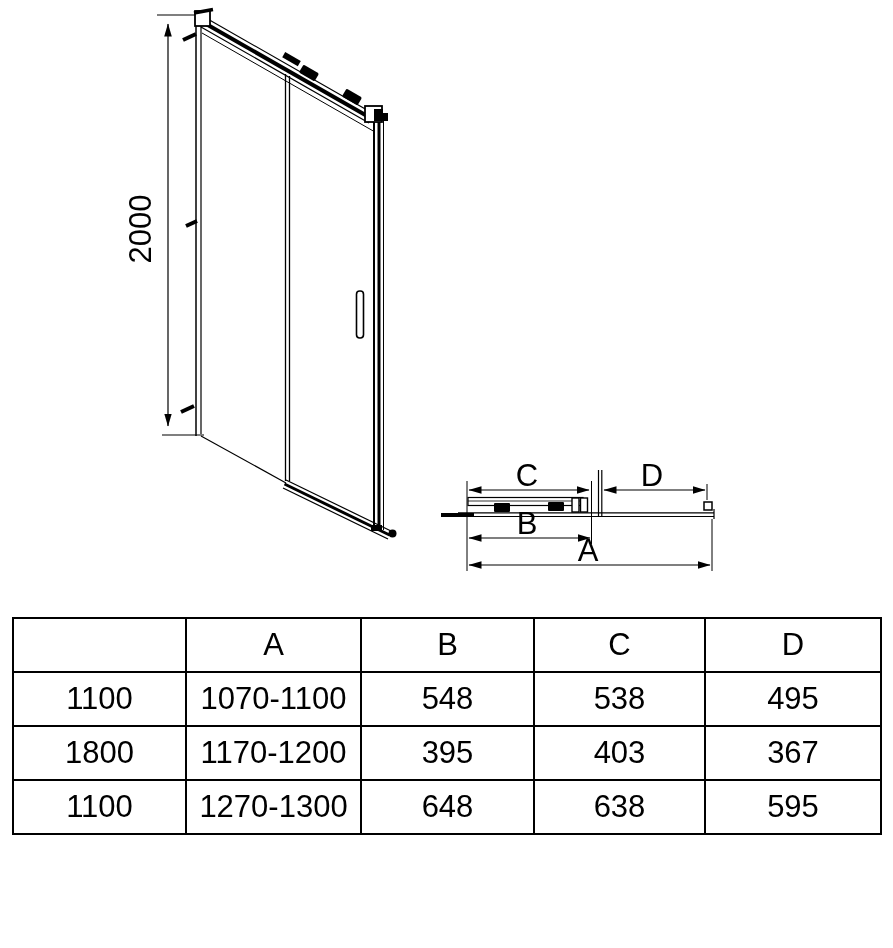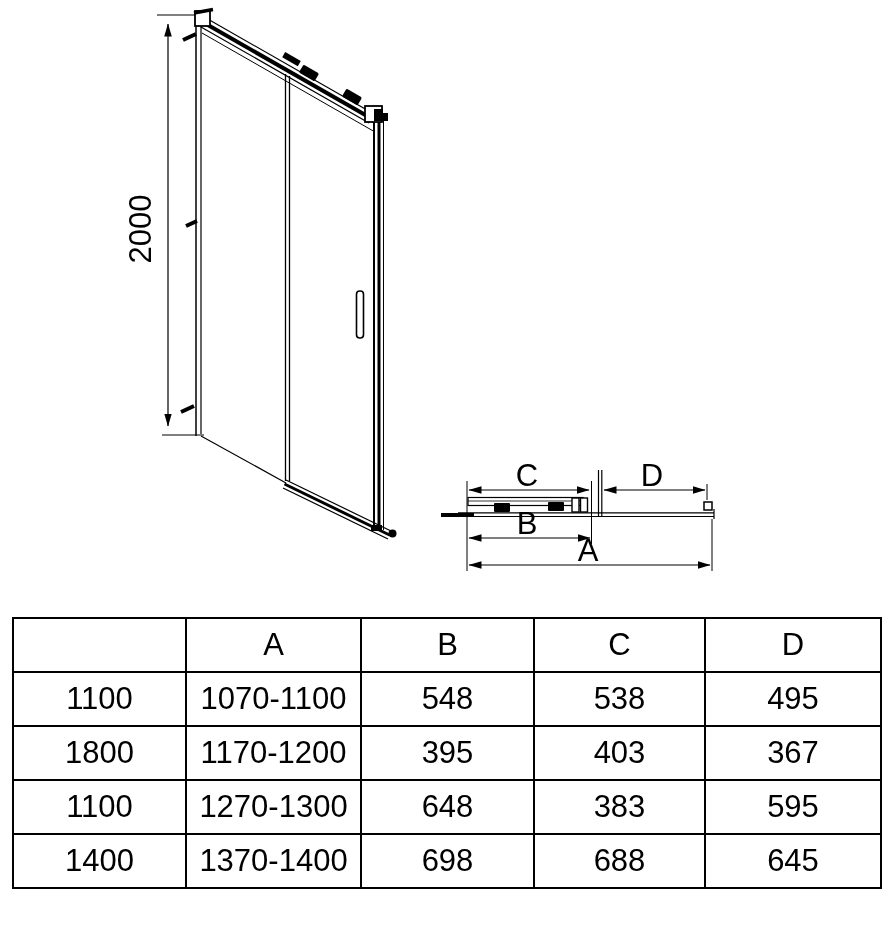--- a/index.html
+++ b/index.html
@@ -186,24 +186,17 @@
       <td>1800</td>
       <td>1170-1200</td>
       <td>395</td>
       <td>403</td>
       <td>367</td>
     </tr>
     <tr>
       <td>1100</td>
       <td>1270-1300</td>
       <td>648</td>
-      <td>383</td>
+      <td>638</td>
       <td>595</td>
-    </tr>
-    <tr>
-      <td>1400</td>
-      <td>1370-1400</td>
-      <td>698</td>
-      <td>688</td>
-      <td>645</td>
     </tr>
   </tbody>
 </table>
 
 </body></html>

